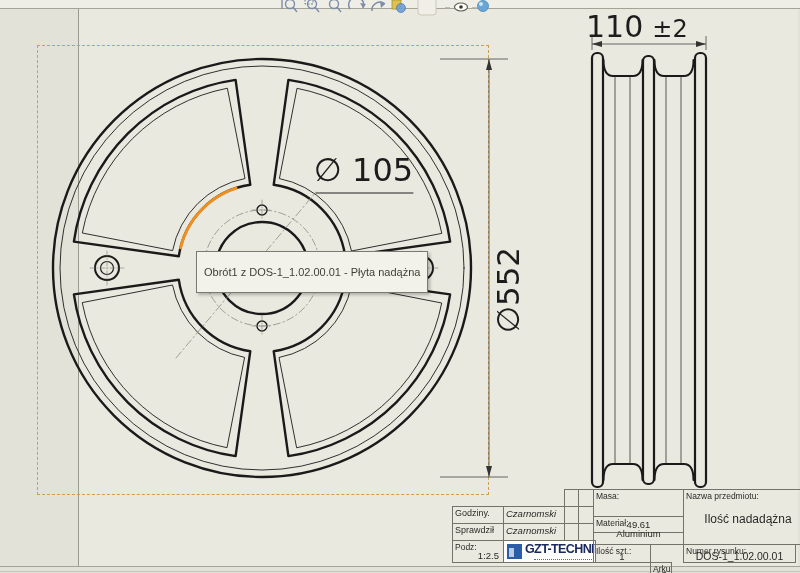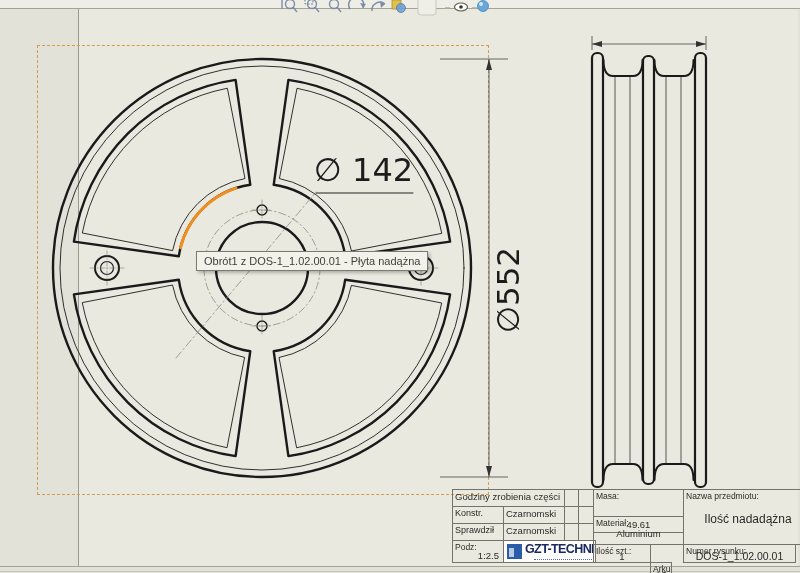--- a/index.html
+++ b/index.html
@@ -19,29 +19,29 @@
   
   #linework{left:0;top:0;width:800px;height:573px;}
   
   .dim{color:#1c1c1c;font-family:"DejaVu Sans",sans-serif;white-space:nowrap;}
   #dim-bore{left:314px;top:151px;font-size:32px;}
   #dim-width{left:586px;top:9px;font-size:30px;}
   #dim-width .tol{font-size:24px;margin-left:9px;}
   #dim-outer{left:433px;top:272px;width:150px;height:36px;font-size:31px;
              text-align:center;transform:rotate(-90deg);transform-origin:center;}
   
-  #tooltip{left:196px;top:251px;padding:3px 7px;background:#f3f2ea;
+  #tooltip{left:196px;top:251px;padding:14px 7px;background:#f3f2ea;
            border:1px solid #7a7a70;box-shadow:2px 2px 3px rgba(0,0,0,.25);
            font-size:11px;color:#3f3f39;white-space:nowrap;}
   
   #titleblock{left:452px;top:489px;width:344px;height:74px;font-size:9px;color:#2a2a26;}
   .tb-cell{position:absolute;border:1px solid #73736a;box-sizing:border-box;overflow:hidden;}
   .tb-label{position:absolute;left:2px;top:1px;font-size:8.5px;white-space:nowrap;}
   .tb-value{position:absolute;left:0;right:0;text-align:center;font-size:9.5px;white-space:nowrap;}
-  .tb-italic{}
+  .tb-italic{font-style:italic;}
   #cell-name .tb-value{font-size:12px;}
   #cell-number .tb-value{font-size:10.5px;}
   #cell-logo{background:#fdfdfb;display:flex;align-items:center;padding:2px 3px;gap:3px;}
   #logo-mark{width:15px;height:15px;background:#2a5ca8;position:relative;flex:none;}
   #logo-mark-inner{position:absolute;left:2px;bottom:2px;width:5px;height:9px;background:#b8cbe2;}
   #logo-wrap{display:flex;flex-direction:column;line-height:1;}
   #logo-text{font-size:12.5px;font-weight:bold;color:#1a2860;letter-spacing:-0.6px;white-space:nowrap;}
   #logo-tagline{height:3px;margin-top:1px;border-bottom:1px dotted #4a6ab0;width:68px;align-self:flex-end;}
 </style>
 </head>
@@ -184,35 +184,33 @@
         <circle cx="461" cy="7" r="1.8" fill="#333"></circle>
       </g>
       <line x1="472" y1="8" x2="477" y2="8" stroke="#b0ae9f" stroke-width="1.5"></line>
       <g>
         <circle cx="483" cy="6" r="5.5" fill="#66a8d8" stroke="#4a86b8" stroke-width="0.8"></circle>
         <circle cx="481" cy="4" r="2" fill="#cfe6f4"></circle>
       </g>
     </g>
   </svg>
 
-  <div class="abs dim" id="dim-bore">∅ 142</div>
+  <div class="abs dim" id="dim-bore">∅ 105</div>
   <div class="abs dim" id="dim-outer">∅552</div>
+  <div class="abs dim" id="dim-width"><span>110</span><span class="tol">±2</span></div>
 
   <div class="abs" id="tooltip">Obrót1 z DOS-1_1.02.00.01 - Płyta nadążna</div>
 
   <div class="abs" id="titleblock">
 
-    <div class="tb-cell" style="left:0;top:0;width:113px;height:18px;">
-      <span class="tb-label" style="font-size:9.5px;">Godziny zrobienia części</span>
-    </div>
     <div class="tb-cell" style="left:112px;top:0;width:15px;height:18px;"></div>
     <div class="tb-cell" style="left:126px;top:0;width:16px;height:18px;"></div>
 
     <div class="tb-cell" style="left:0;top:17px;width:52px;height:18px;">
-      <span class="tb-label" style="font-size:9px;">Konstr.</span>
+      <span class="tb-label" style="font-size:9px;">Godziny.</span>
     </div>
     <div class="tb-cell" style="left:51px;top:17px;width:62px;height:18px;">
       <span class="tb-label tb-italic" style="font-size:9.5px;">Czarnomski</span>
     </div>
     <div class="tb-cell" style="left:112px;top:17px;width:15px;height:18px;"></div>
     <div class="tb-cell" style="left:126px;top:17px;width:16px;height:18px;"></div>
 
     <div class="tb-cell" style="left:0;top:34px;width:52px;height:18px;text-decoration:underline;">
       <span class="tb-label" style="font-size:9px;">Sprawdził</span>
     </div>

